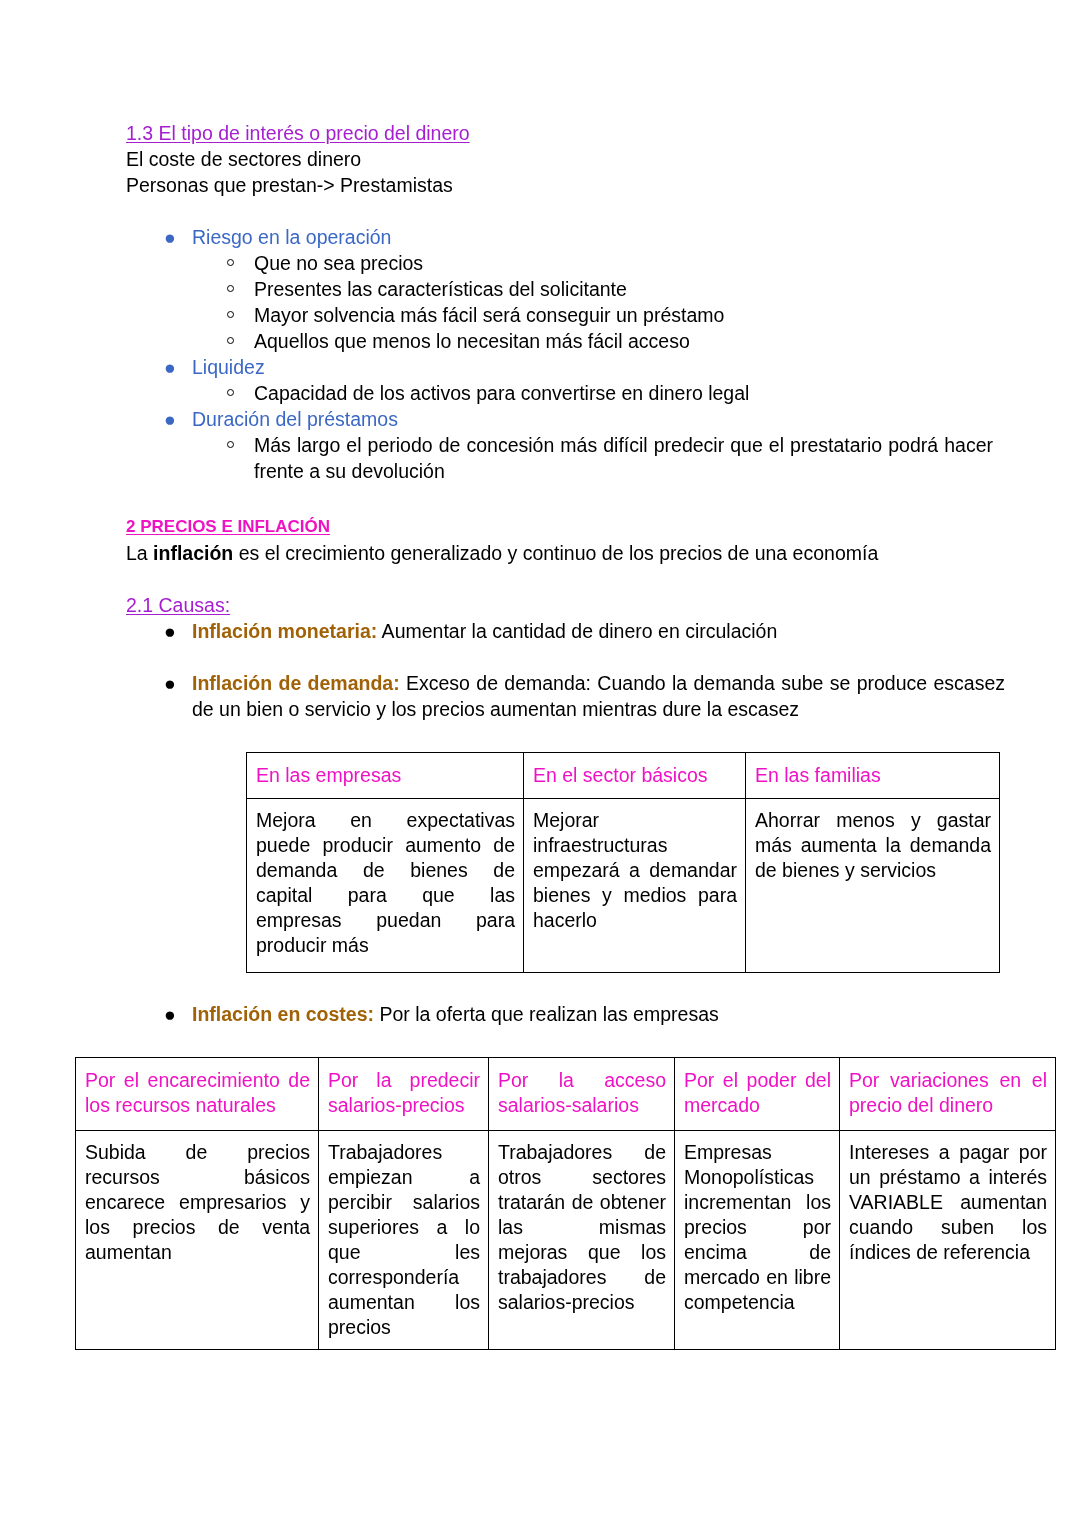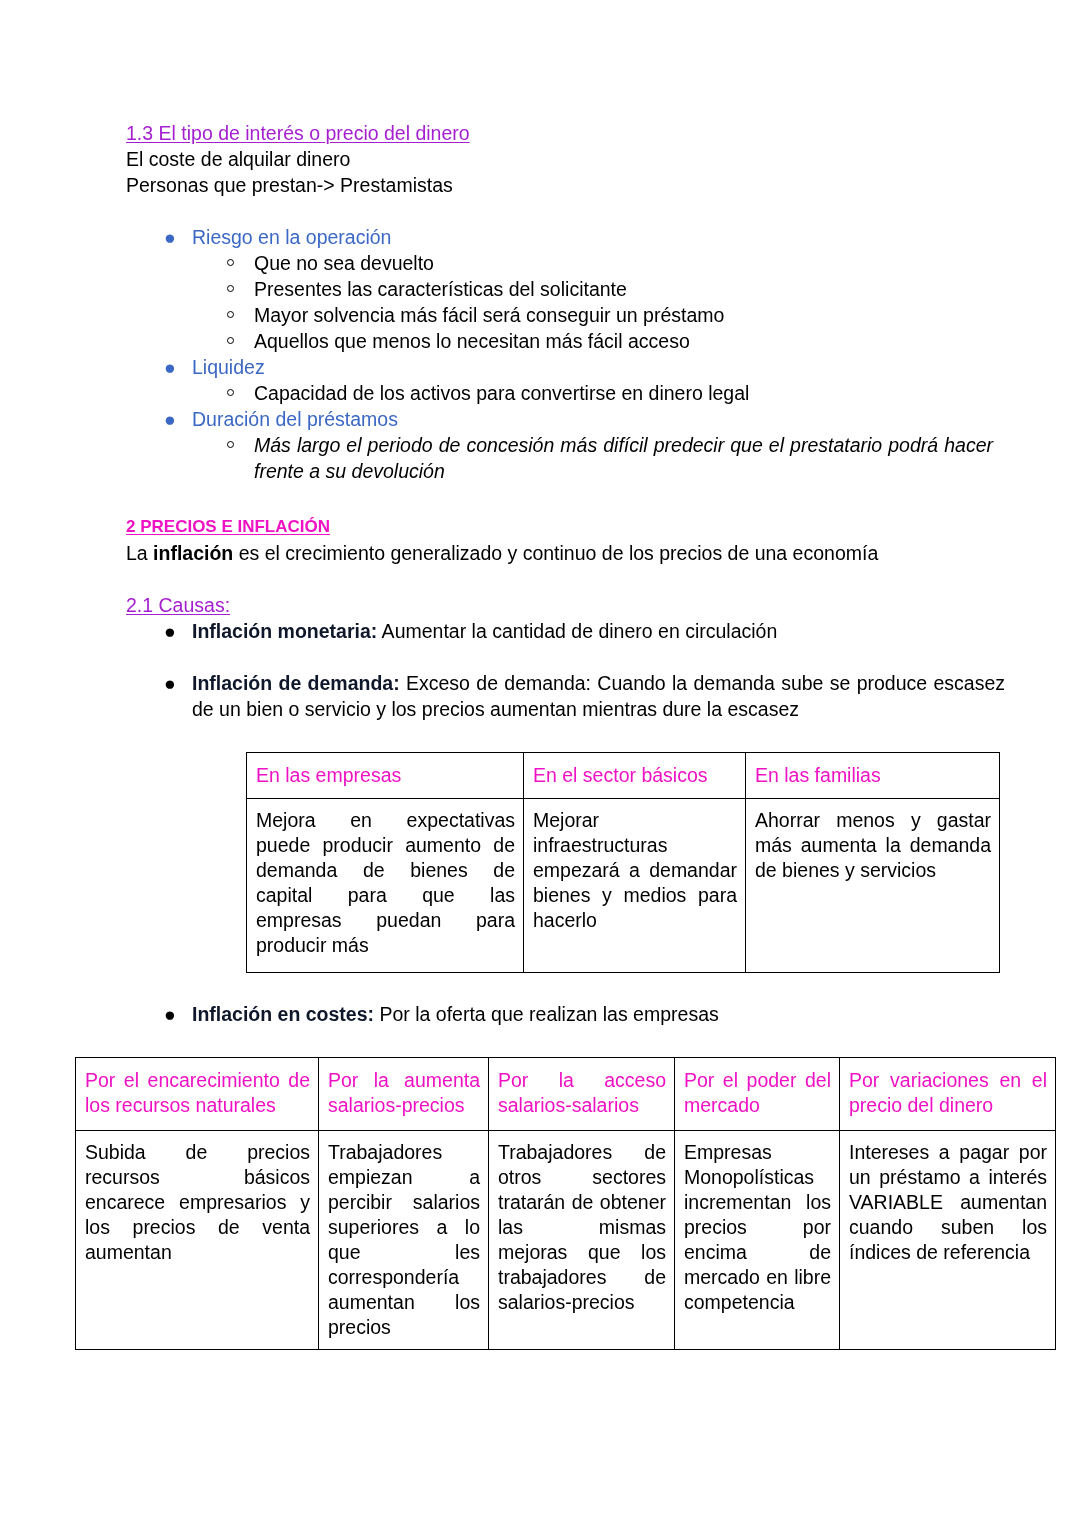--- a/index.html
+++ b/index.html
@@ -104,21 +104,21 @@
     width: 7px;
     height: 7px;
     border: 1.4px solid #000000;
     border-radius: 50%;
     box-sizing: border-box;
   }
   .blue-text { color: #3b68c4; }
   .justify { text-align: justify; }
 
   .kw-magenta-bold {
-    color: #0f172a;
+    color: #a16207;
     font-weight: bold;
   }
 
   
   table.note-table {
     border-collapse: collapse;
     table-layout: fixed;
     font-size: 19.5px;
   }
   table.note-table td {
@@ -160,37 +160,37 @@
 </style>
 </head>
 <body>
 
 <div class="page">
 
   <div class="body-col">
 
     <div class="h-purple-underline">1.3 El tipo de interés o precio del dinero</div>
 
-    <div class="plain">El coste de alquilar dinero</div>
+    <div class="plain">El coste de sectores dinero</div>
 
     <div class="plain">Personas que prestan-&gt; Prestamistas</div>
 
     <div class="gap-sm"></div>
 
 
     <ul class="lvl1">
 
       <li>
         <span class="marker marker-dot-blue">●</span>
         <span class="blue-text">Riesgo en la operación</span>
       </li>
       <ul class="lvl2">
         <li>
           <span class="marker-o"></span>
-          <span>Que no sea devuelto</span>
+          <span>Que no sea precios</span>
         </li>
         <li>
           <span class="marker-o"></span>
           <span>Presentes las características del solicitante</span>
         </li>
         <li>
           <span class="marker-o"></span>
           <span>Mayor solvencia más fácil será conseguir un préstamo</span>
         </li>
         <li>
@@ -208,21 +208,21 @@
           <span class="marker-o"></span>
           <span>Capacidad de los activos para convertirse en dinero legal</span>
         </li>
       </ul>
 
       <li>
         <span class="marker marker-dot-blue">●</span>
         <span class="blue-text">Duración del préstamos</span>
       </li>
       <ul class="lvl2">
-        <li class="justify" style="padding-right:12px;font-style:italic;">
+        <li class="justify" style="padding-right:12px;">
           <span class="marker-o"></span>
           <span>Más largo el periodo de concesión más difícil predecir que el prestatario podrá hacer frente a su devolución</span>
         </li>
       </ul>
 
     </ul>
 
     <div class="gap-md"></div>
 
     <div class="h-magenta-bold-underline">2 PRECIOS E INFLACIÓN</div>
@@ -290,21 +290,21 @@
       <colgroup>
           <col class="c1">
           <col class="c2">
           <col class="c3">
           <col class="c4">
           <col class="c5">
         </colgroup>
       <tbody>
         <tr>
           <td class="head">Por el encarecimiento de los recursos naturales</td>
-          <td class="head">Por la aumenta salarios-precios</td>
+          <td class="head">Por la predecir salarios-precios</td>
           <td class="head">Por la acceso salarios-salarios</td>
           <td class="head">Por el poder del mercado</td>
           <td class="head">Por variaciones en el precio del dinero</td>
         </tr>
         <tr>
           <td class="body">Subida de precios recursos básicos encarece empresarios y los precios de venta aumentan</td>
           <td class="body">Trabajadores empiezan a percibir salarios superiores a lo que les correspondería aumentan los precios</td>
           <td class="body">Trabajadores de otros sectores tratarán de obtener las mismas mejoras que los trabajadores de salarios-precios</td>
           <td class="body">Empresas Monopolísticas incrementan los precios por encima de mercado en libre competencia</td>
           <td class="body">Intereses a pagar por un préstamo a interés VARIABLE aumentan cuando suben los índices de referencia</td>

